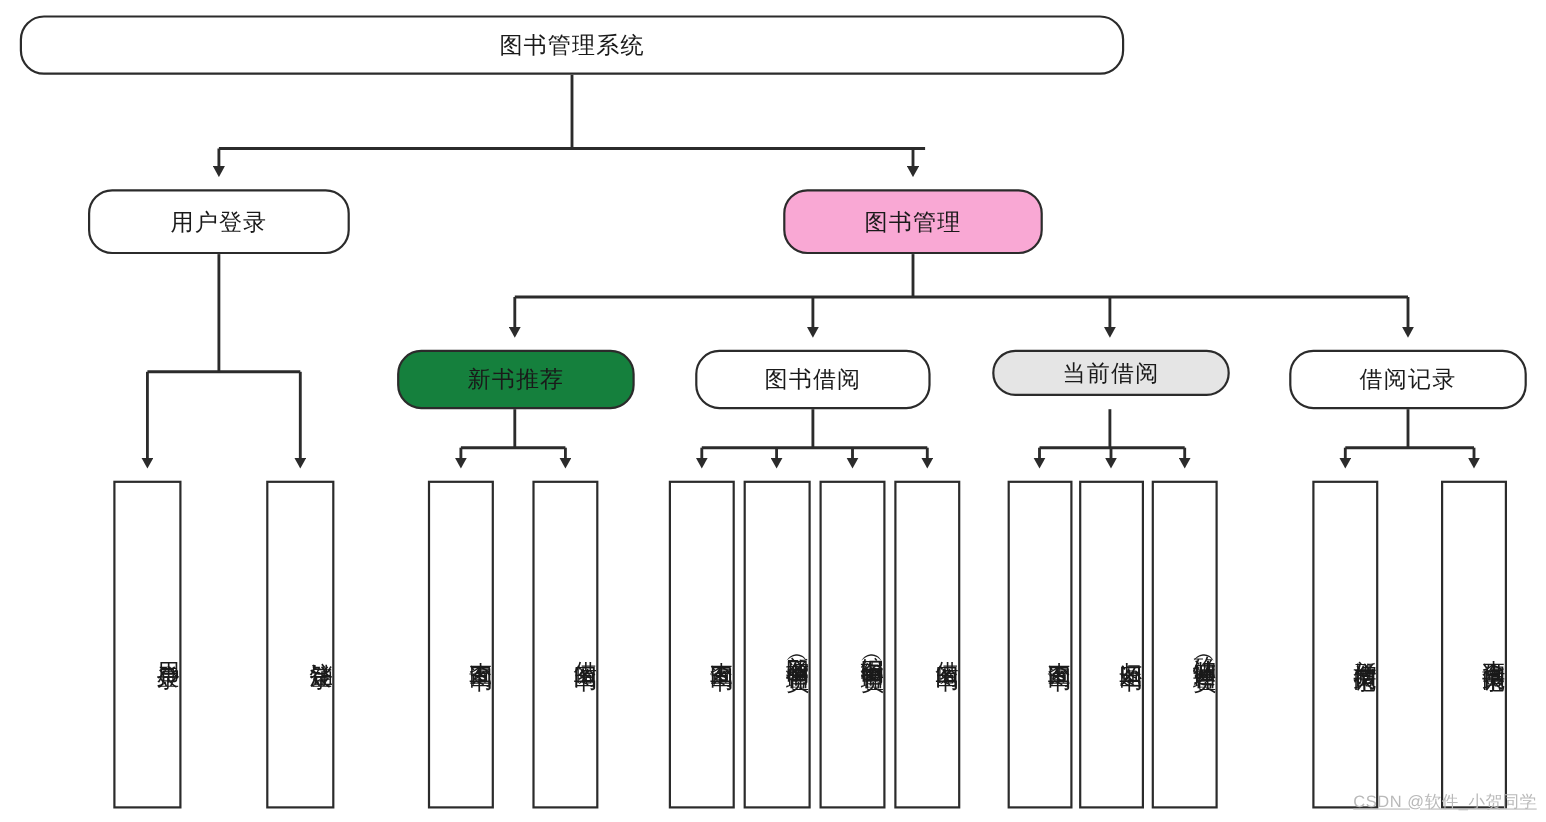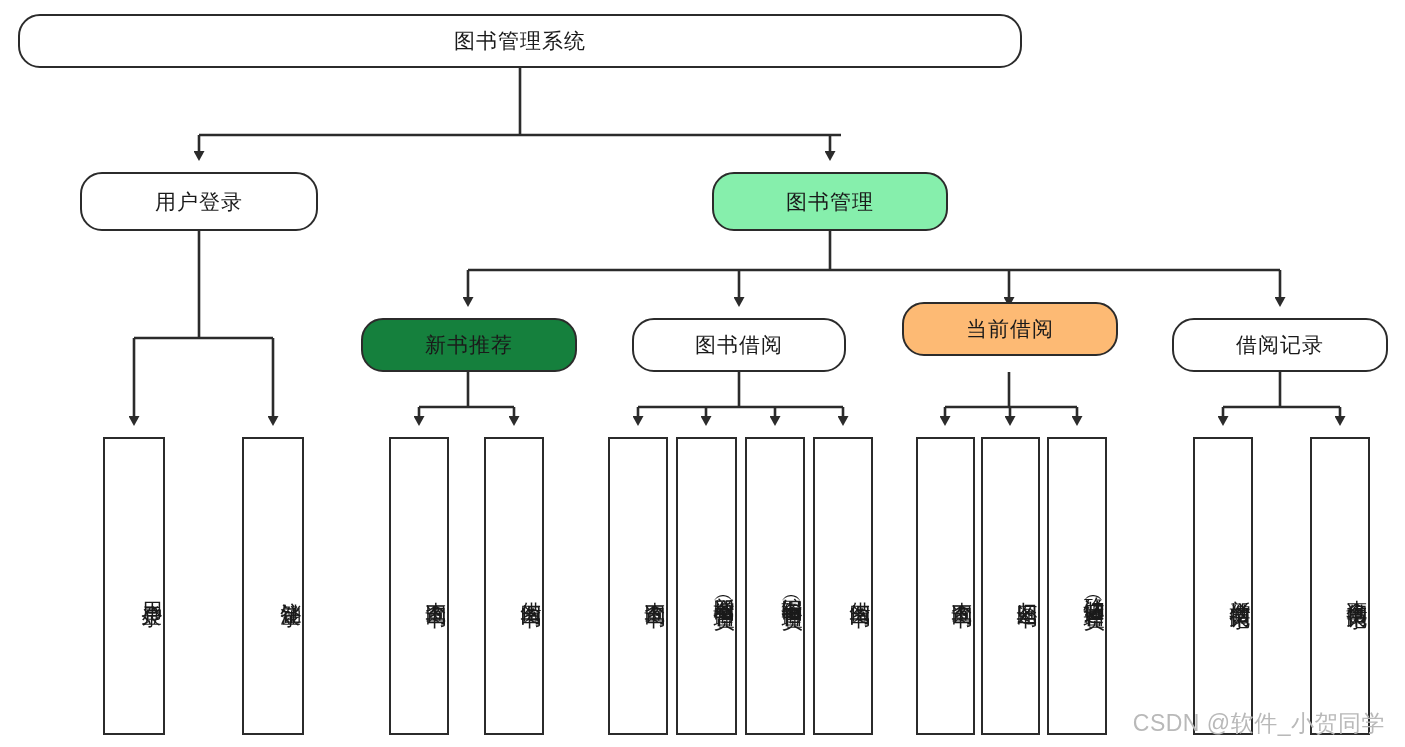--- a/index.html
+++ b/index.html
@@ -50,27 +50,28 @@
     align-items: flex-start;
     justify-content: center;
   }
   .node.vert .txt {
     writing-mode: vertical-rl;
     text-orientation: upright;
     white-space: nowrap;
   }
   #watermark {
     position: absolute;
-    right: 20px;
+    right: 8px;
     bottom: 8px;
-    font-size: 23px;
+    font-size: 15px;
     color: #b9b9b9;
     letter-spacing: 0.5px;
     white-space: nowrap;
     user-select: none;
+    text-decoration: underline;
   }
 </style>
 </head>
 <body>
 
 <div id="canvas">
 
   <svg id="edges" viewBox="0 0 1405 747" xmlns="http://www.w3.org/2000/svg">
     <defs>
       <marker id="arrow" markerWidth="10" markerHeight="11" refX="1" refY="5.5" orient="auto" markerUnits="userSpaceOnUse">
@@ -121,31 +122,31 @@
     </g>
   </svg>
 
   <div class="node horiz" style="left: 18px; top: 14px; width: 1004px; height: 54px; border-color: rgb(43, 43, 43); background: rgb(255, 255, 255); color: rgb(26, 26, 26);">
     <span>图书管理系统</span>
   </div>
 
   <div class="node horiz" style="left: 80px; top: 172px; width: 238px; height: 59px; border-color: rgb(43, 43, 43); background: rgb(255, 255, 255); color: rgb(26, 26, 26);">
     <span>用户登录</span>
   </div>
-  <div class="node horiz" style="left: 712px; top: 172px; width: 236px; height: 59px; border-color: rgb(43, 43, 43); background: #86efac; color: rgb(26, 26, 26);">
+  <div class="node horiz" style="left: 712px; top: 172px; width: 236px; height: 59px; border-color: rgb(43, 43, 43); background: #f9a8d4; color: rgb(26, 26, 26);">
     <span>图书管理</span>
   </div>
 
   <div class="node horiz" style="left: 361px; top: 318px; width: 216px; height: 54px; border-color: rgb(43, 43, 43); background: #15803d; color: rgb(26, 26, 26);">
     <span>新书推荐</span>
   </div>
   <div class="node horiz" style="left: 632px; top: 318px; width: 214px; height: 54px; border-color: rgb(43, 43, 43); background: rgb(255, 255, 255); color: rgb(26, 26, 26);">
     <span>图书借阅</span>
   </div>
-  <div class="node horiz" style="left: 902px; top: 302px; width: 216px; height: 54px; border-color: rgb(43, 43, 43); background: #fdba74; color: rgb(26, 26, 26);">
+  <div class="node horiz" style="left: 902px; top: 318px; width: 216px; height: 42px; border-color: rgb(43, 43, 43); background: #e5e5e5; color: rgb(26, 26, 26);">
     <span>当前借阅</span>
   </div>
   <div class="node horiz" style="left: 1172px; top: 318px; width: 216px; height: 54px; border-color: rgb(43, 43, 43); background: rgb(255, 255, 255); color: rgb(26, 26, 26);">
     <span>借阅记录</span>
   </div>
 
   <div class="node vert" style="left: 103px; top: 437px; width: 62px; height: 298px; border-color: rgb(43, 43, 43); background: rgb(255, 255, 255); color: rgb(26, 26, 26);">
     <span class="txt">用户登录</span>
   </div>
   <div class="node vert" style="left: 242px; top: 437px; width: 62px; height: 298px; border-color: rgb(43, 43, 43); background: rgb(255, 255, 255); color: rgb(26, 26, 26);">

